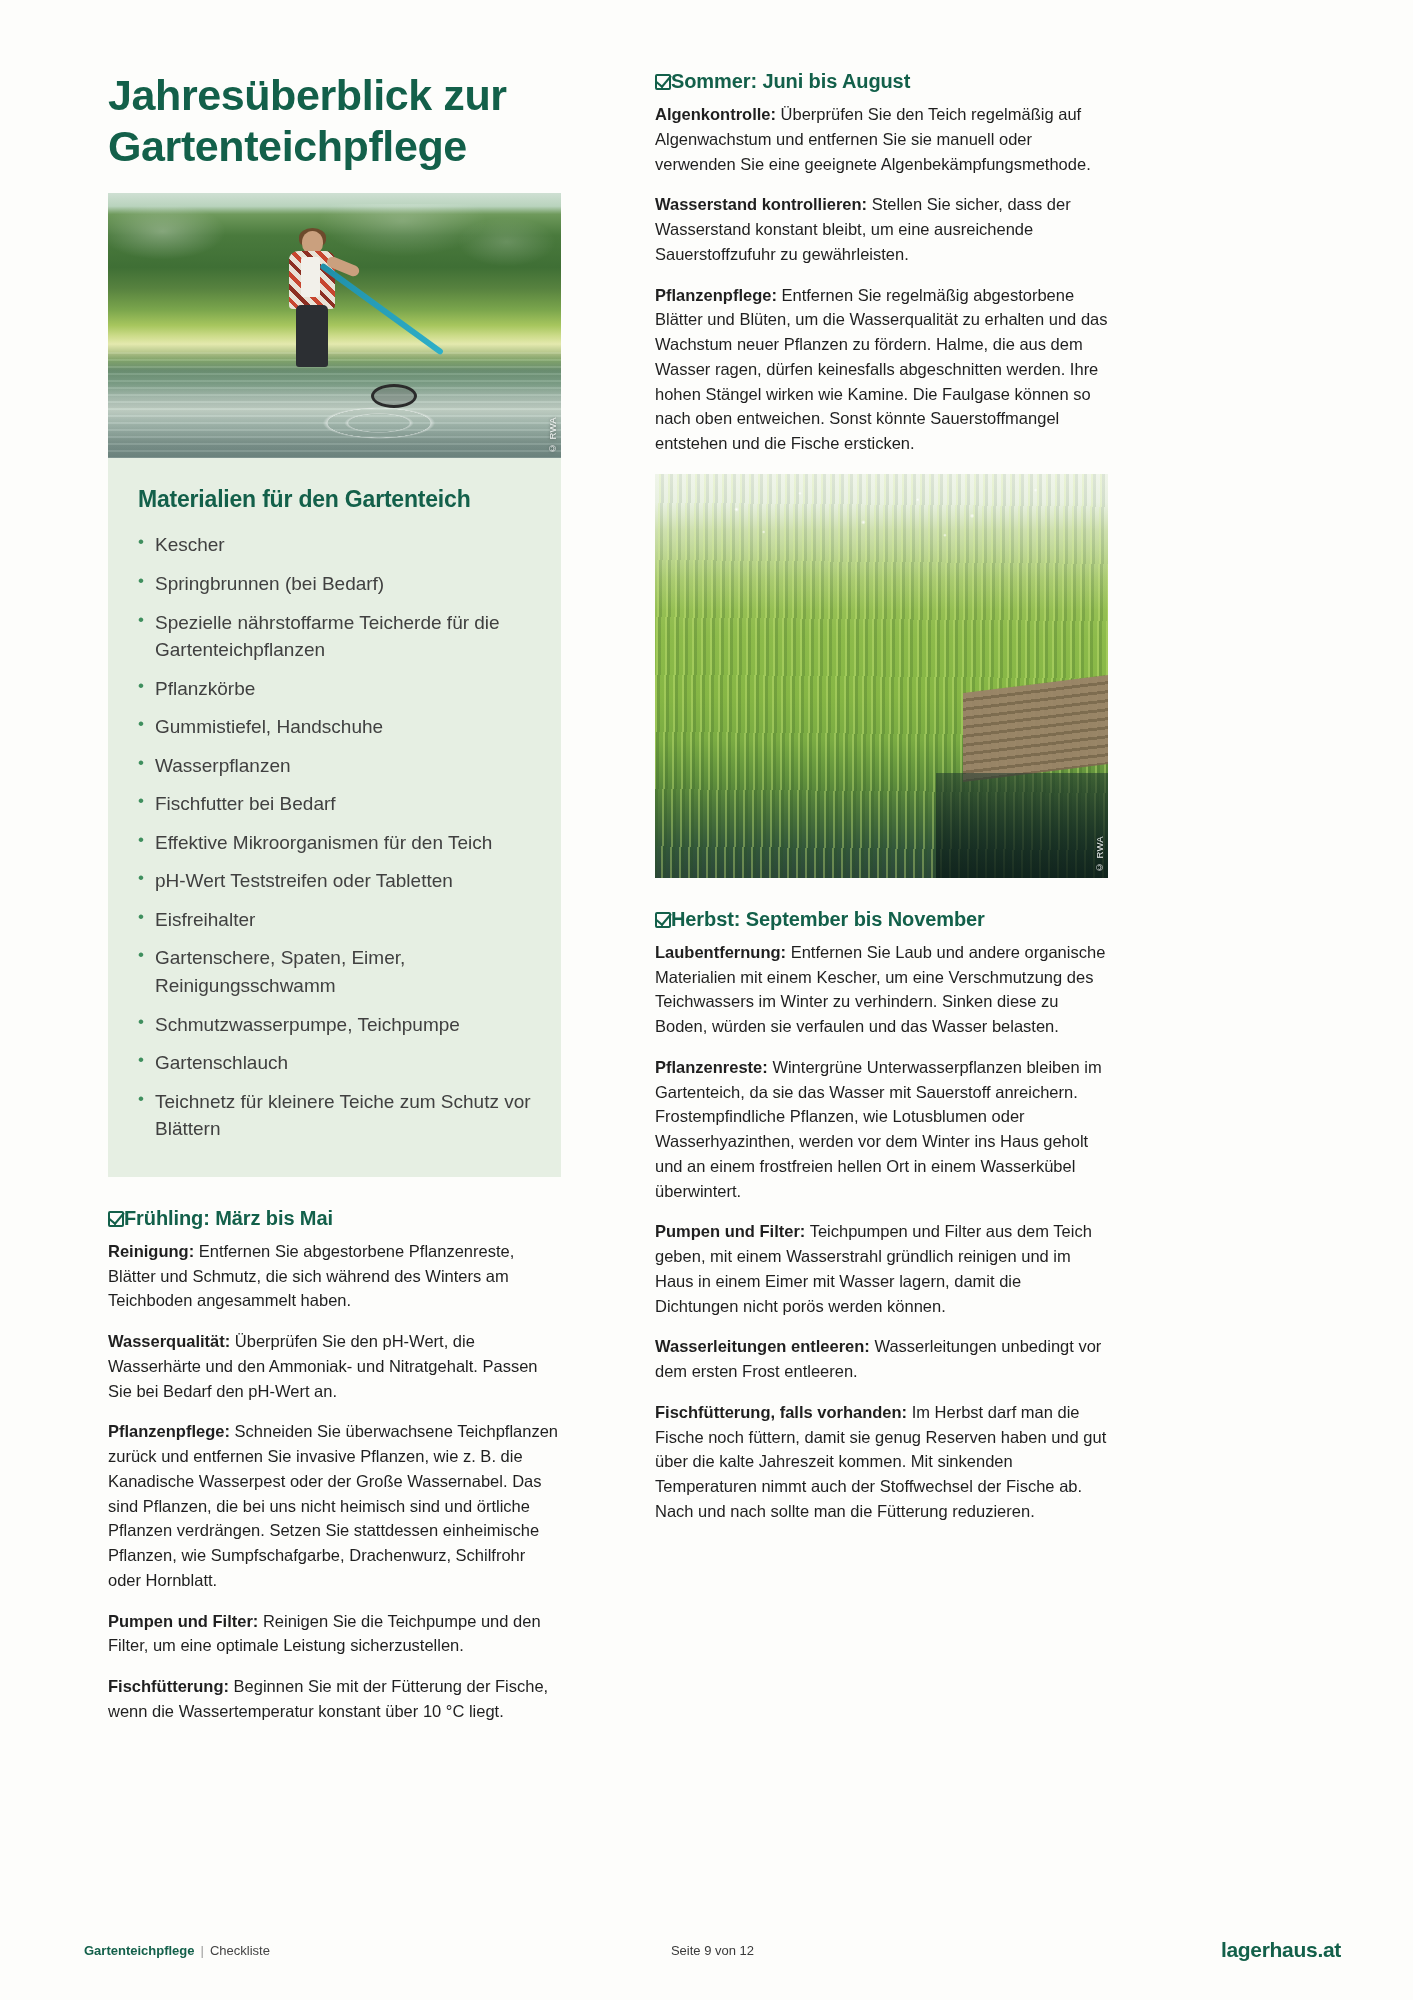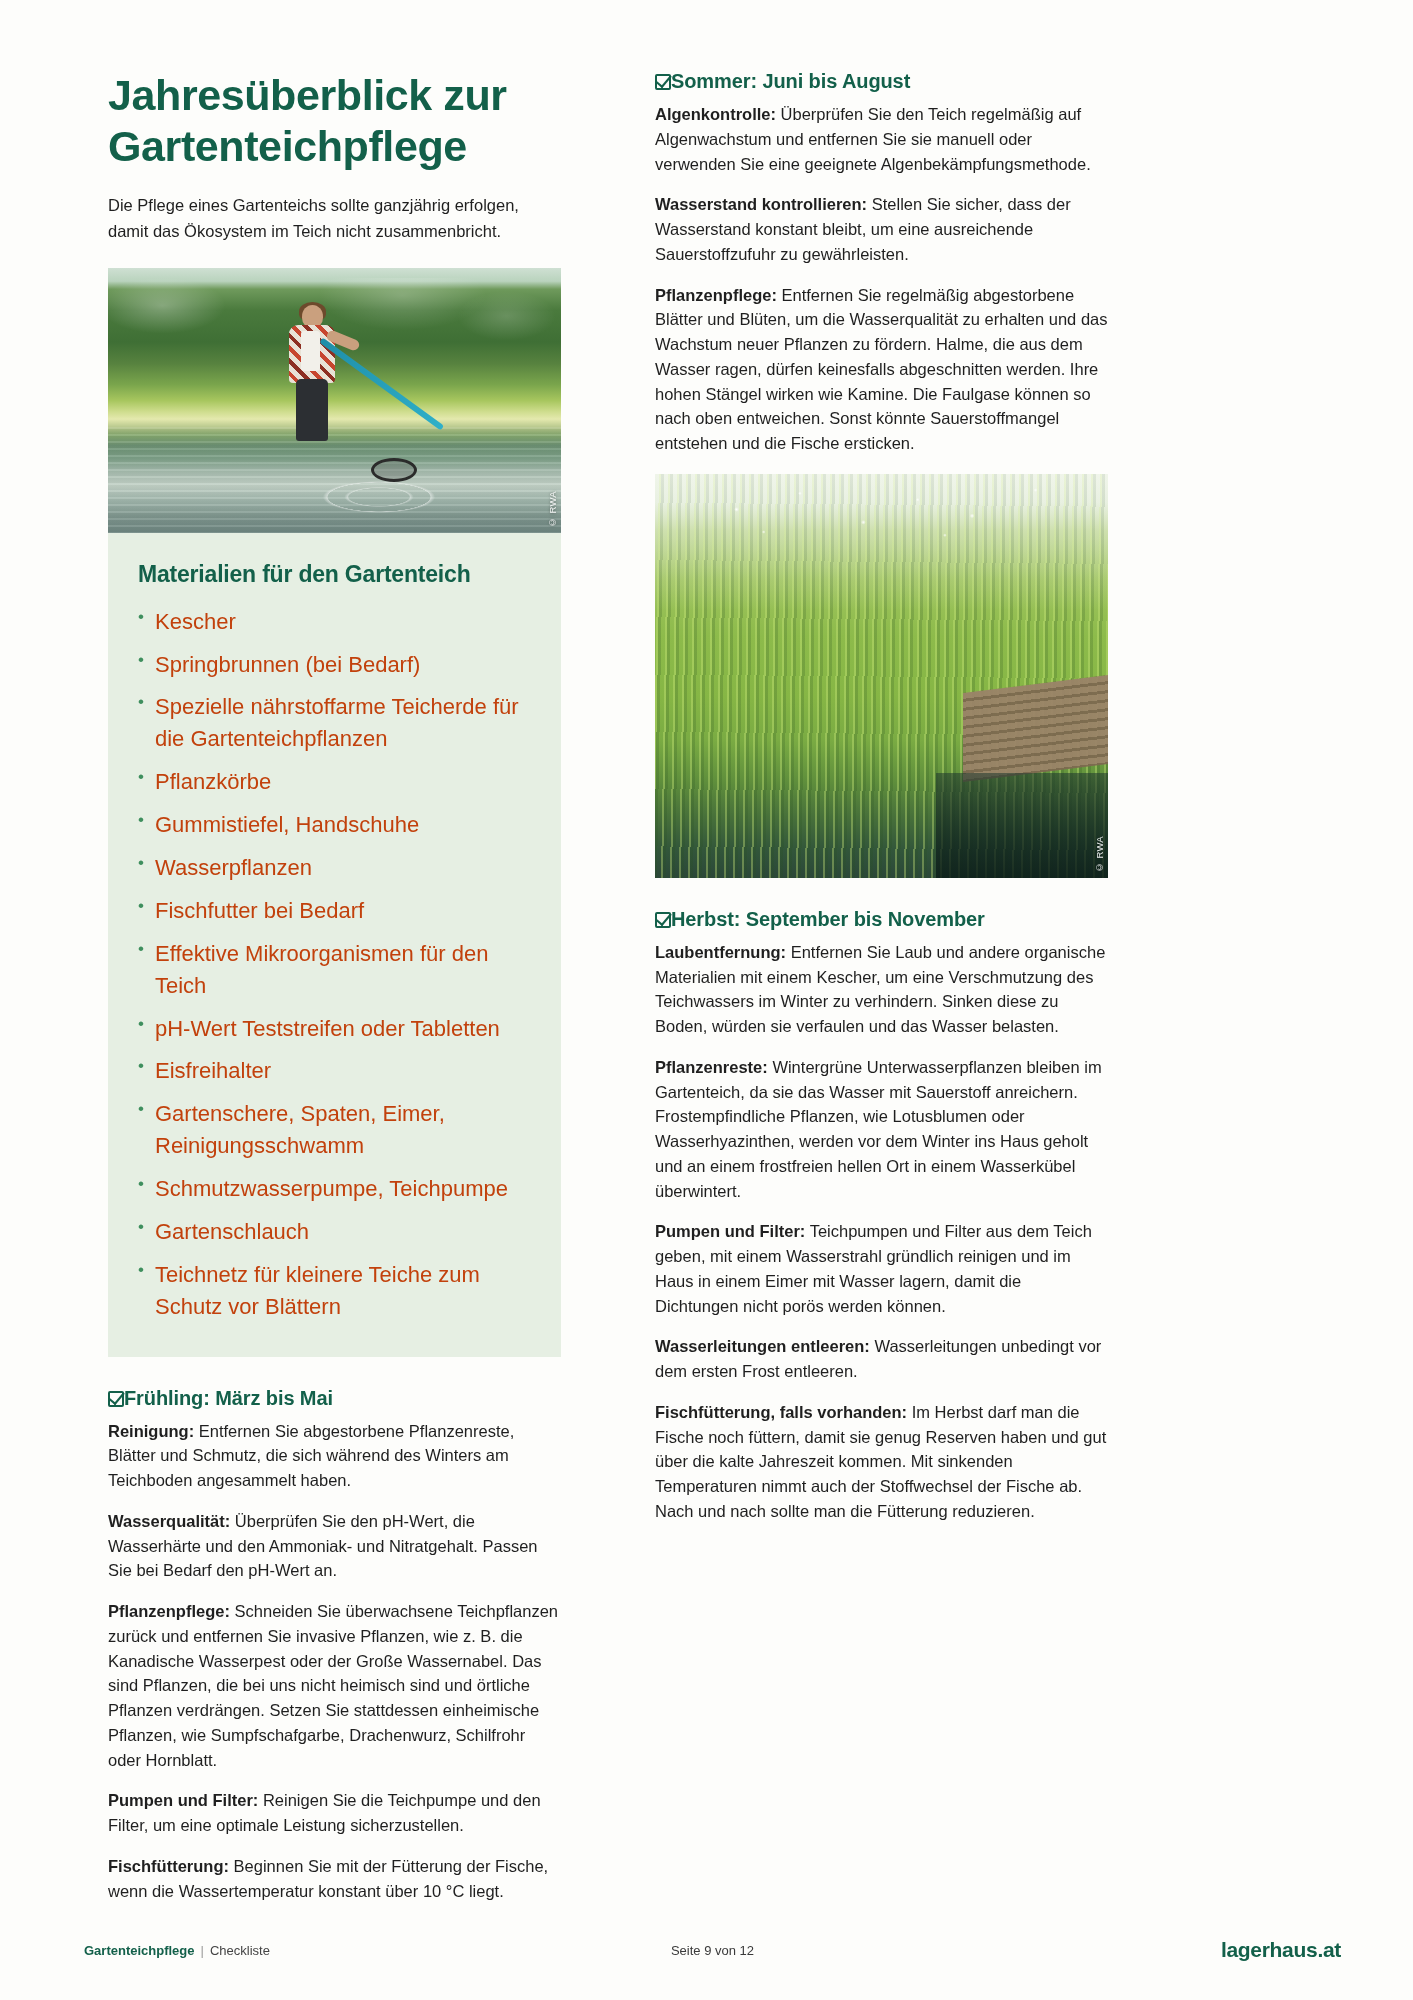--- a/index.html
+++ b/index.html
@@ -186,24 +186,24 @@
     font-size: 23px;
     font-weight: 700;
     color: #13604a;
     margin: 0 0 18px 0;
     letter-spacing: -0.2px;
   }
   ul.mat-list { list-style: none; margin: 0; padding: 0; }
   ul.mat-list li {
     position: relative;
     padding-left: 17px;
-    font-size: 22px;
+    font-size: 19px;
     line-height: 1.45;
     margin-bottom: 11px;
-    color: #c2410c;
+    color: #404040;
   }
   ul.mat-list li:last-child { margin-bottom: 4px; }
   ul.mat-list li::before {
     content: "•";
     position: absolute;
     left: 0; top: -1px;
     color: #3f8f5e;
     font-size: 17px;
     line-height: 1.45;
   }
@@ -274,21 +274,20 @@
 </style>
 </head>
 <body>
 
 <div class="page">
   <div class="columns">
 
     <div class="col">
 
       <h1 class="title">Jahresüberblick zur Gartenteichpflege</h1>
-      <p class="intro">Die Pflege eines Gartenteichs sollte ganzjährig erfolgen, damit das Ökosystem im Teich nicht zusammenbricht.</p>
 
       <div class="photo photo-pond">
         <div class="pond-art"></div>
         <div class="figure-person">
           <div class="fp-hair"></div>
           <div class="fp-head"></div>
           <div class="fp-torso"></div>
           <div class="fp-shirt"></div>
           <div class="fp-legs"></div>
           <div class="fp-arm"></div>

